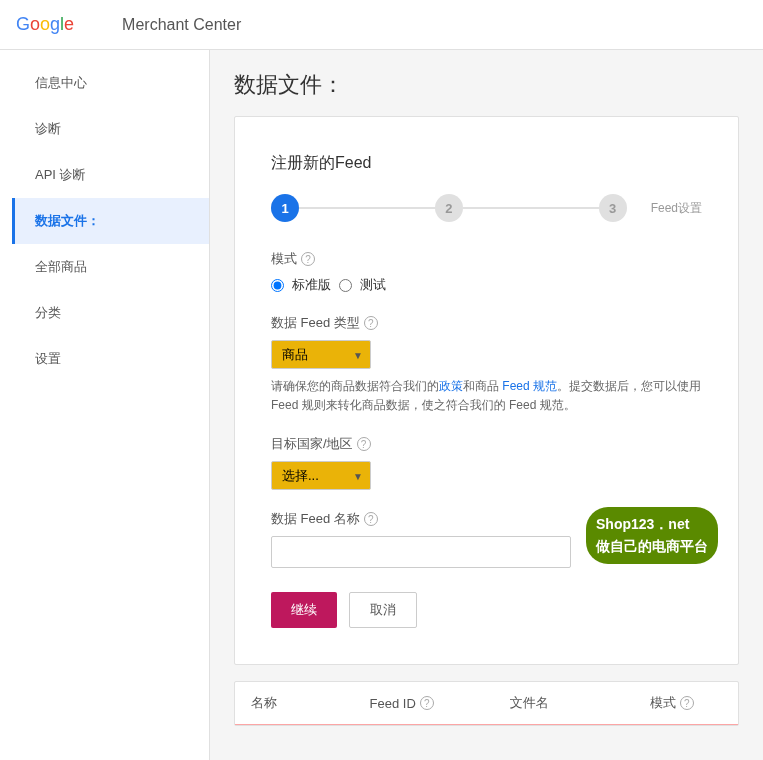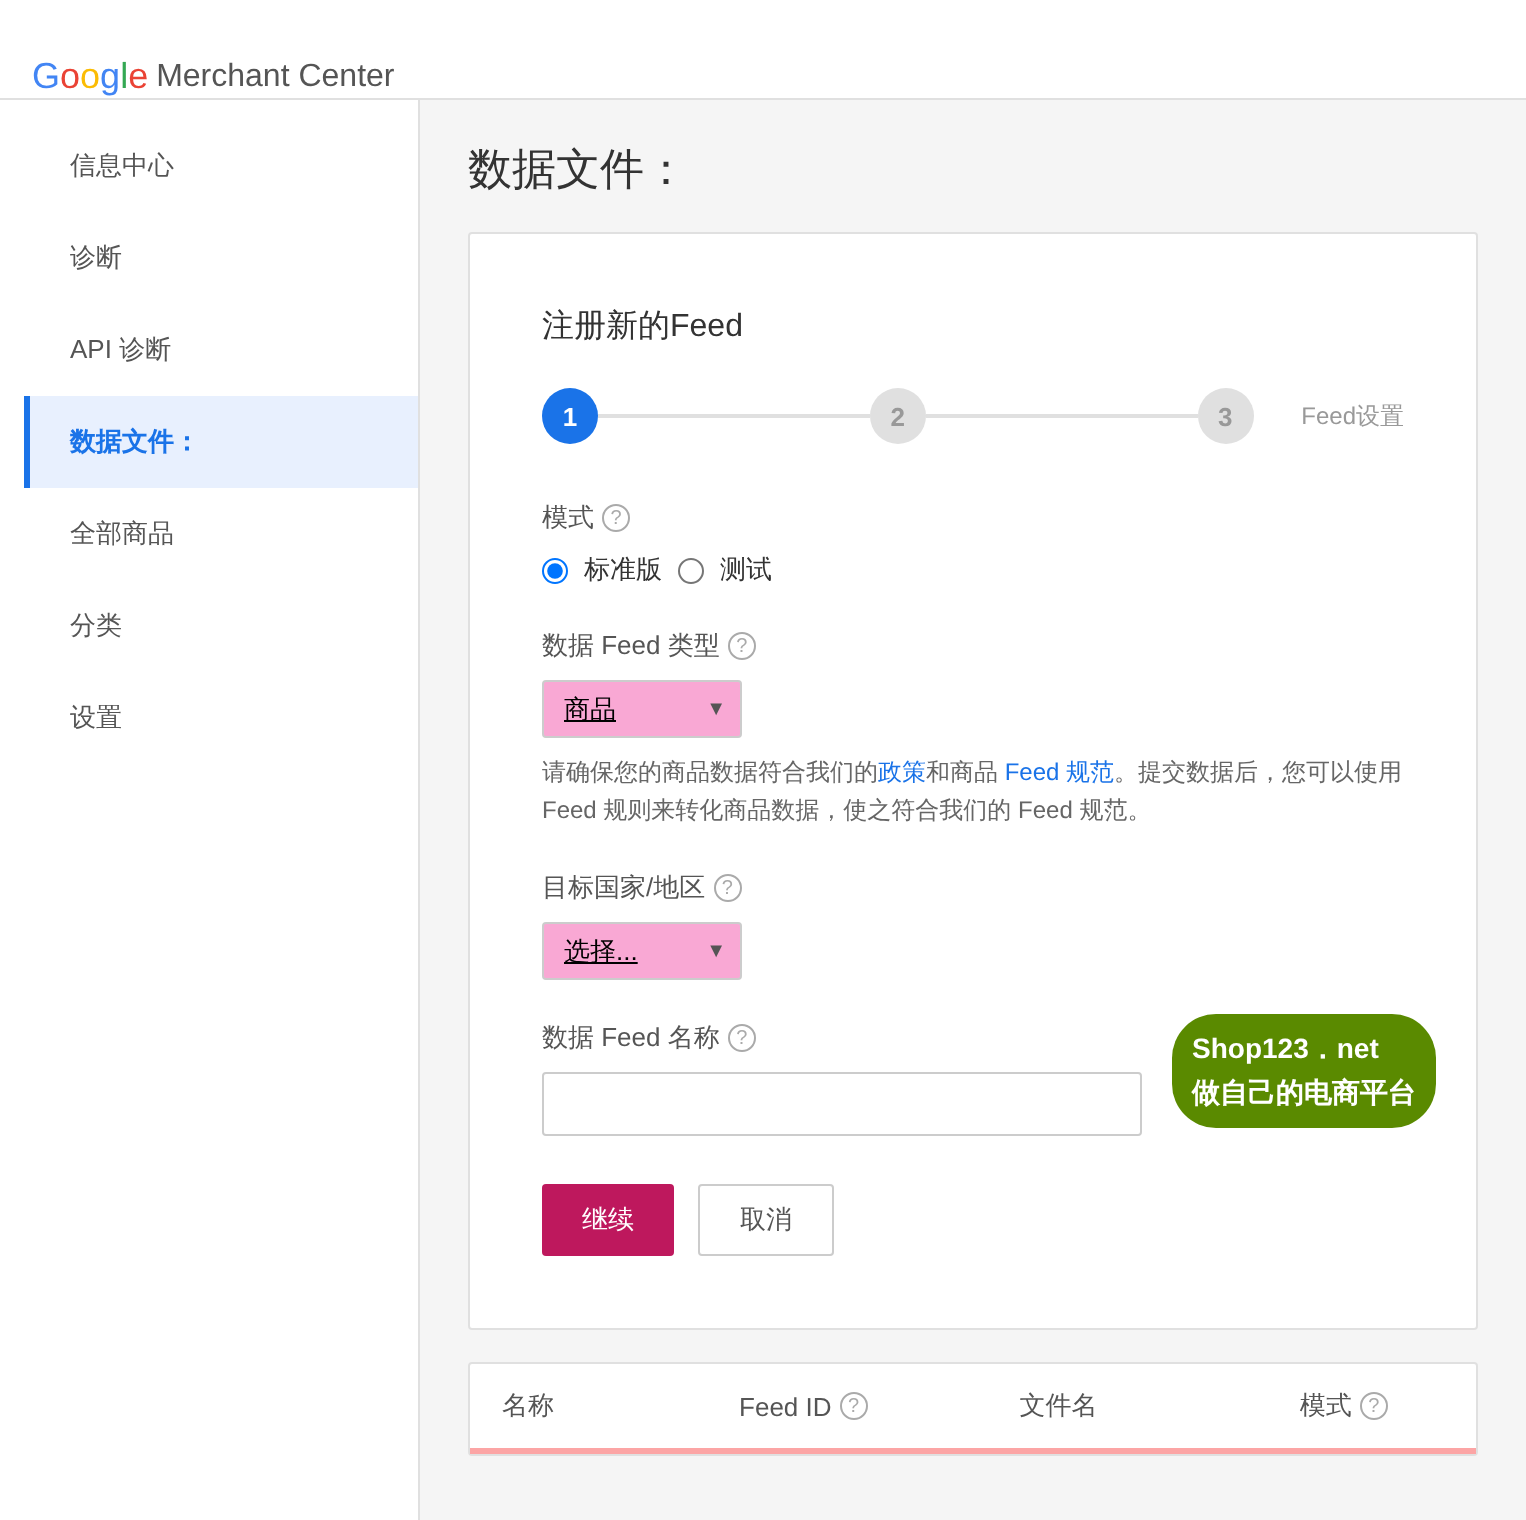--- a/index.html
+++ b/index.html
@@ -4,21 +4,21 @@
   <style>
     * { margin: 0; padding: 0; box-sizing: border-box; }
     body { font-family: Arial, sans-serif; background: #f5f5f5; font-size: 13px; color: #333; width: 763px; height: 760px; overflow: hidden; }
 
     
     .header {
       background: #fff;
       border-bottom: 1px solid #e0e0e0;
       height: 50px;
       display: flex;
-      align-items: flex-end;
+      align-items: center;
       padding: 0 16px;
       position: fixed;
       top: 0; left: 0; right: 0;
       z-index: 100;
     }
     .logo {
       display: flex;
       align-items: center;
       gap: 4px;
     }
@@ -29,20 +29,21 @@
     .logo-g { color: #4285f4; }
     .logo-o1 { color: #ea4335; }
     .logo-o2 { color: #fbbc05; }
     .logo-g2 { color: #4285f4; }
     .logo-l { color: #34a853; }
     .logo-e { color: #ea4335; }
     .logo-merchant {
       font-size: 16px;
       color: #555;
       font-weight: normal;
+      margin-left: 44px;
     }
 
     
     .layout {
       display: flex;
       margin-top: 50px;
       height: calc(760px - 50px);
     }
 
     
@@ -163,24 +164,23 @@
       position: relative;
       display: inline-block;
     }
     .form-select {
       appearance: none;
       -webkit-appearance: none;
       border: 1px solid #ccc;
       border-radius: 2px;
       padding: 6px 28px 6px 10px;
       font-size: 13px;
-      background: #f9a8d4;
+      background: #eab308;
       cursor: pointer;
       min-width: 100px;
-      text-decoration: underline;
     }
     .select-arrow {
       position: absolute;
       right: 8px;
       top: 50%;
       transform: translateY(-50%);
       pointer-events: none;
       font-size: 10px;
       color: #555;
     }
@@ -243,21 +243,21 @@
     }
 
     
     .table-section {
       background: #fff;
       border: 1px solid #e0e0e0;
       border-radius: 2px;
     }
     .table-header {
       display: flex;
-      border-bottom: 3px solid #fca5a5;
+      border-bottom: 1px solid #fca5a5;
     }
     .table-col {
       padding: 12px 16px;
       font-size: 13px;
       color: #555;
       font-weight: normal;
       display: flex;
       align-items: center;
       gap: 4px;
     }

